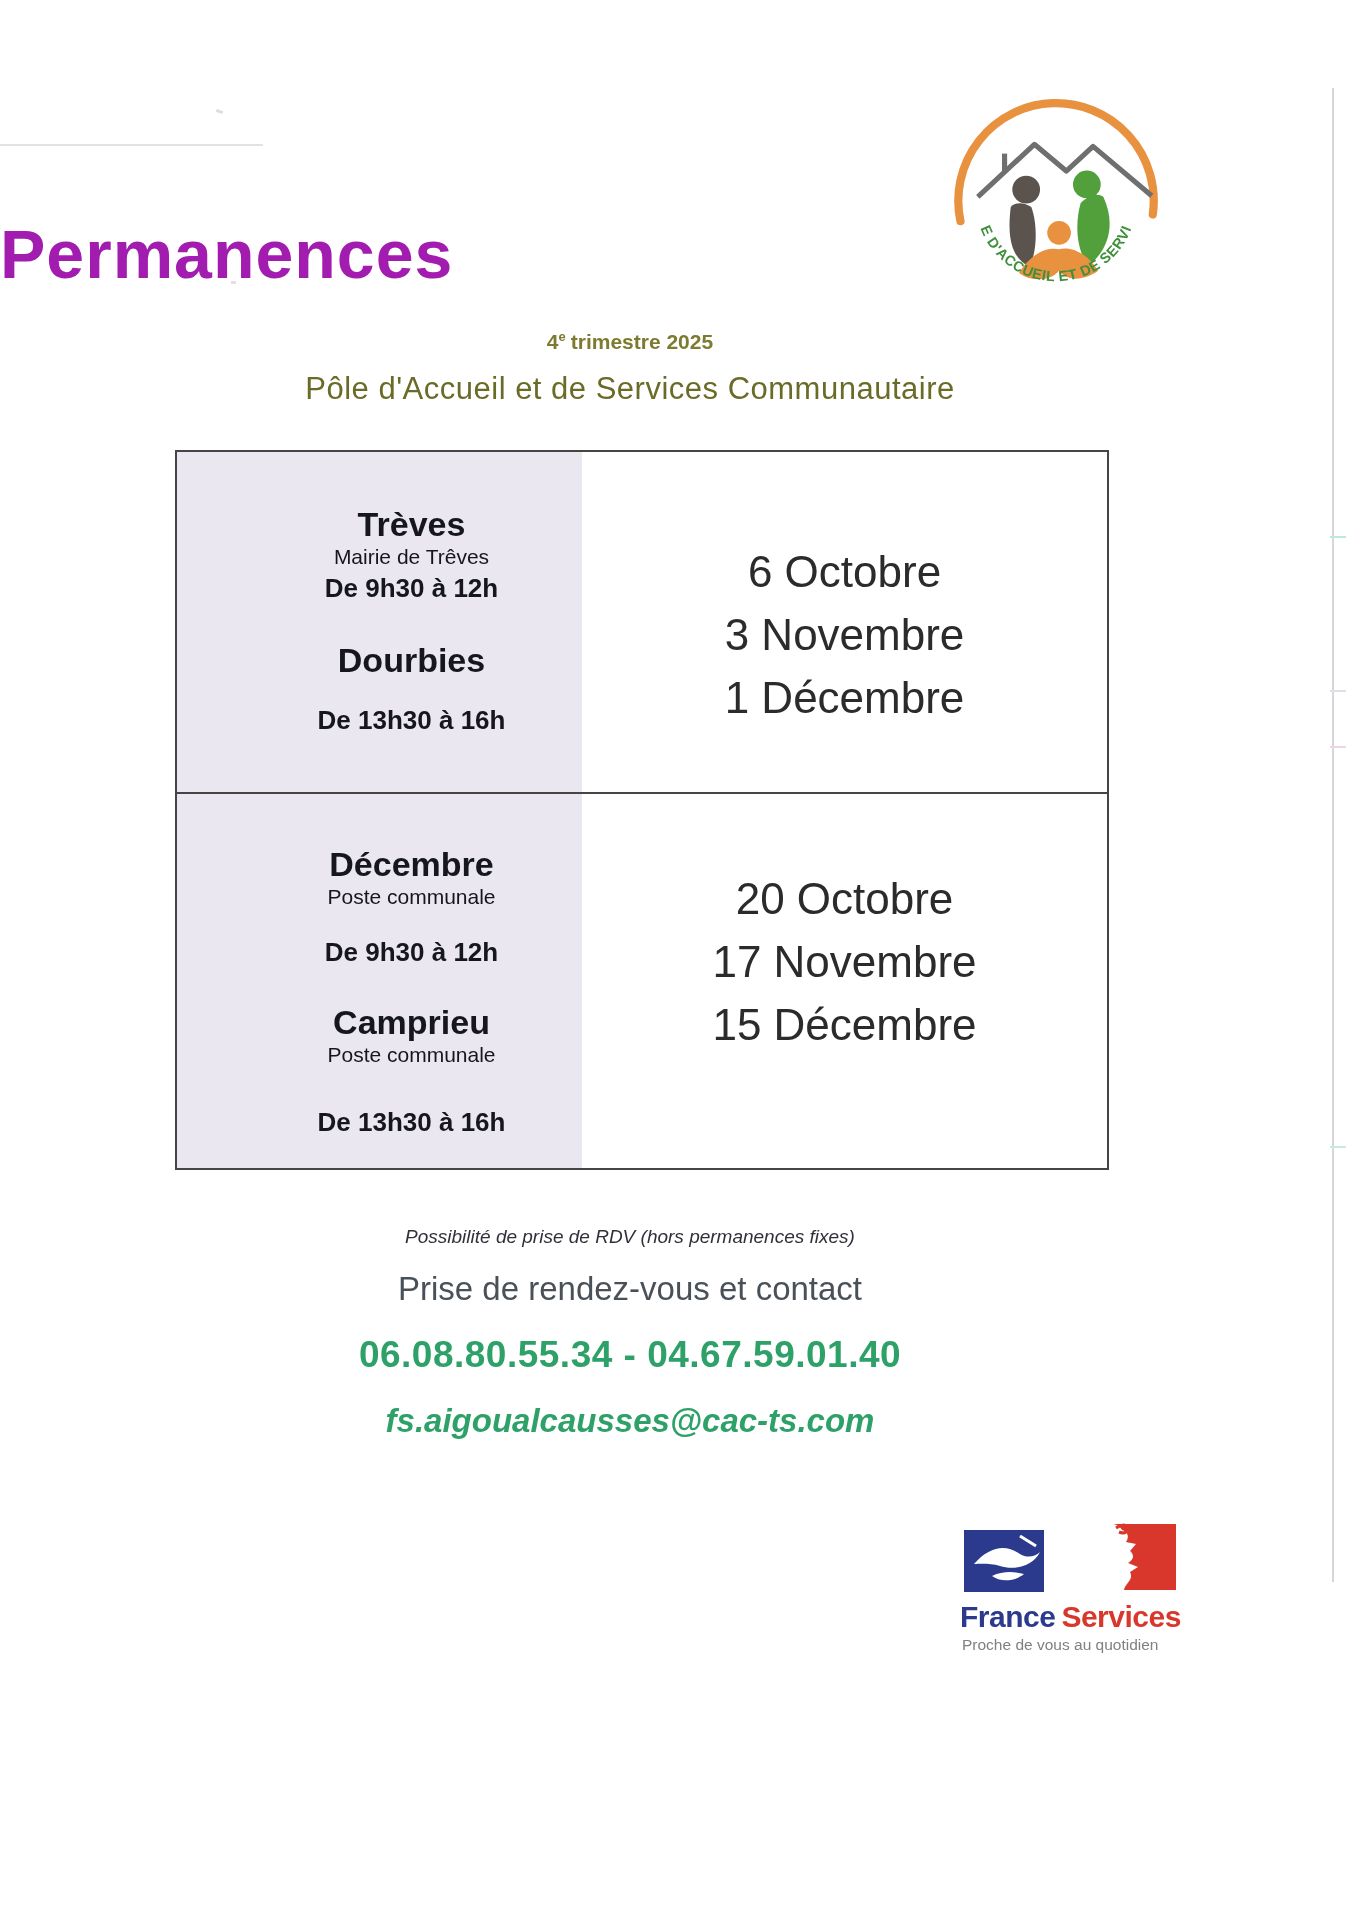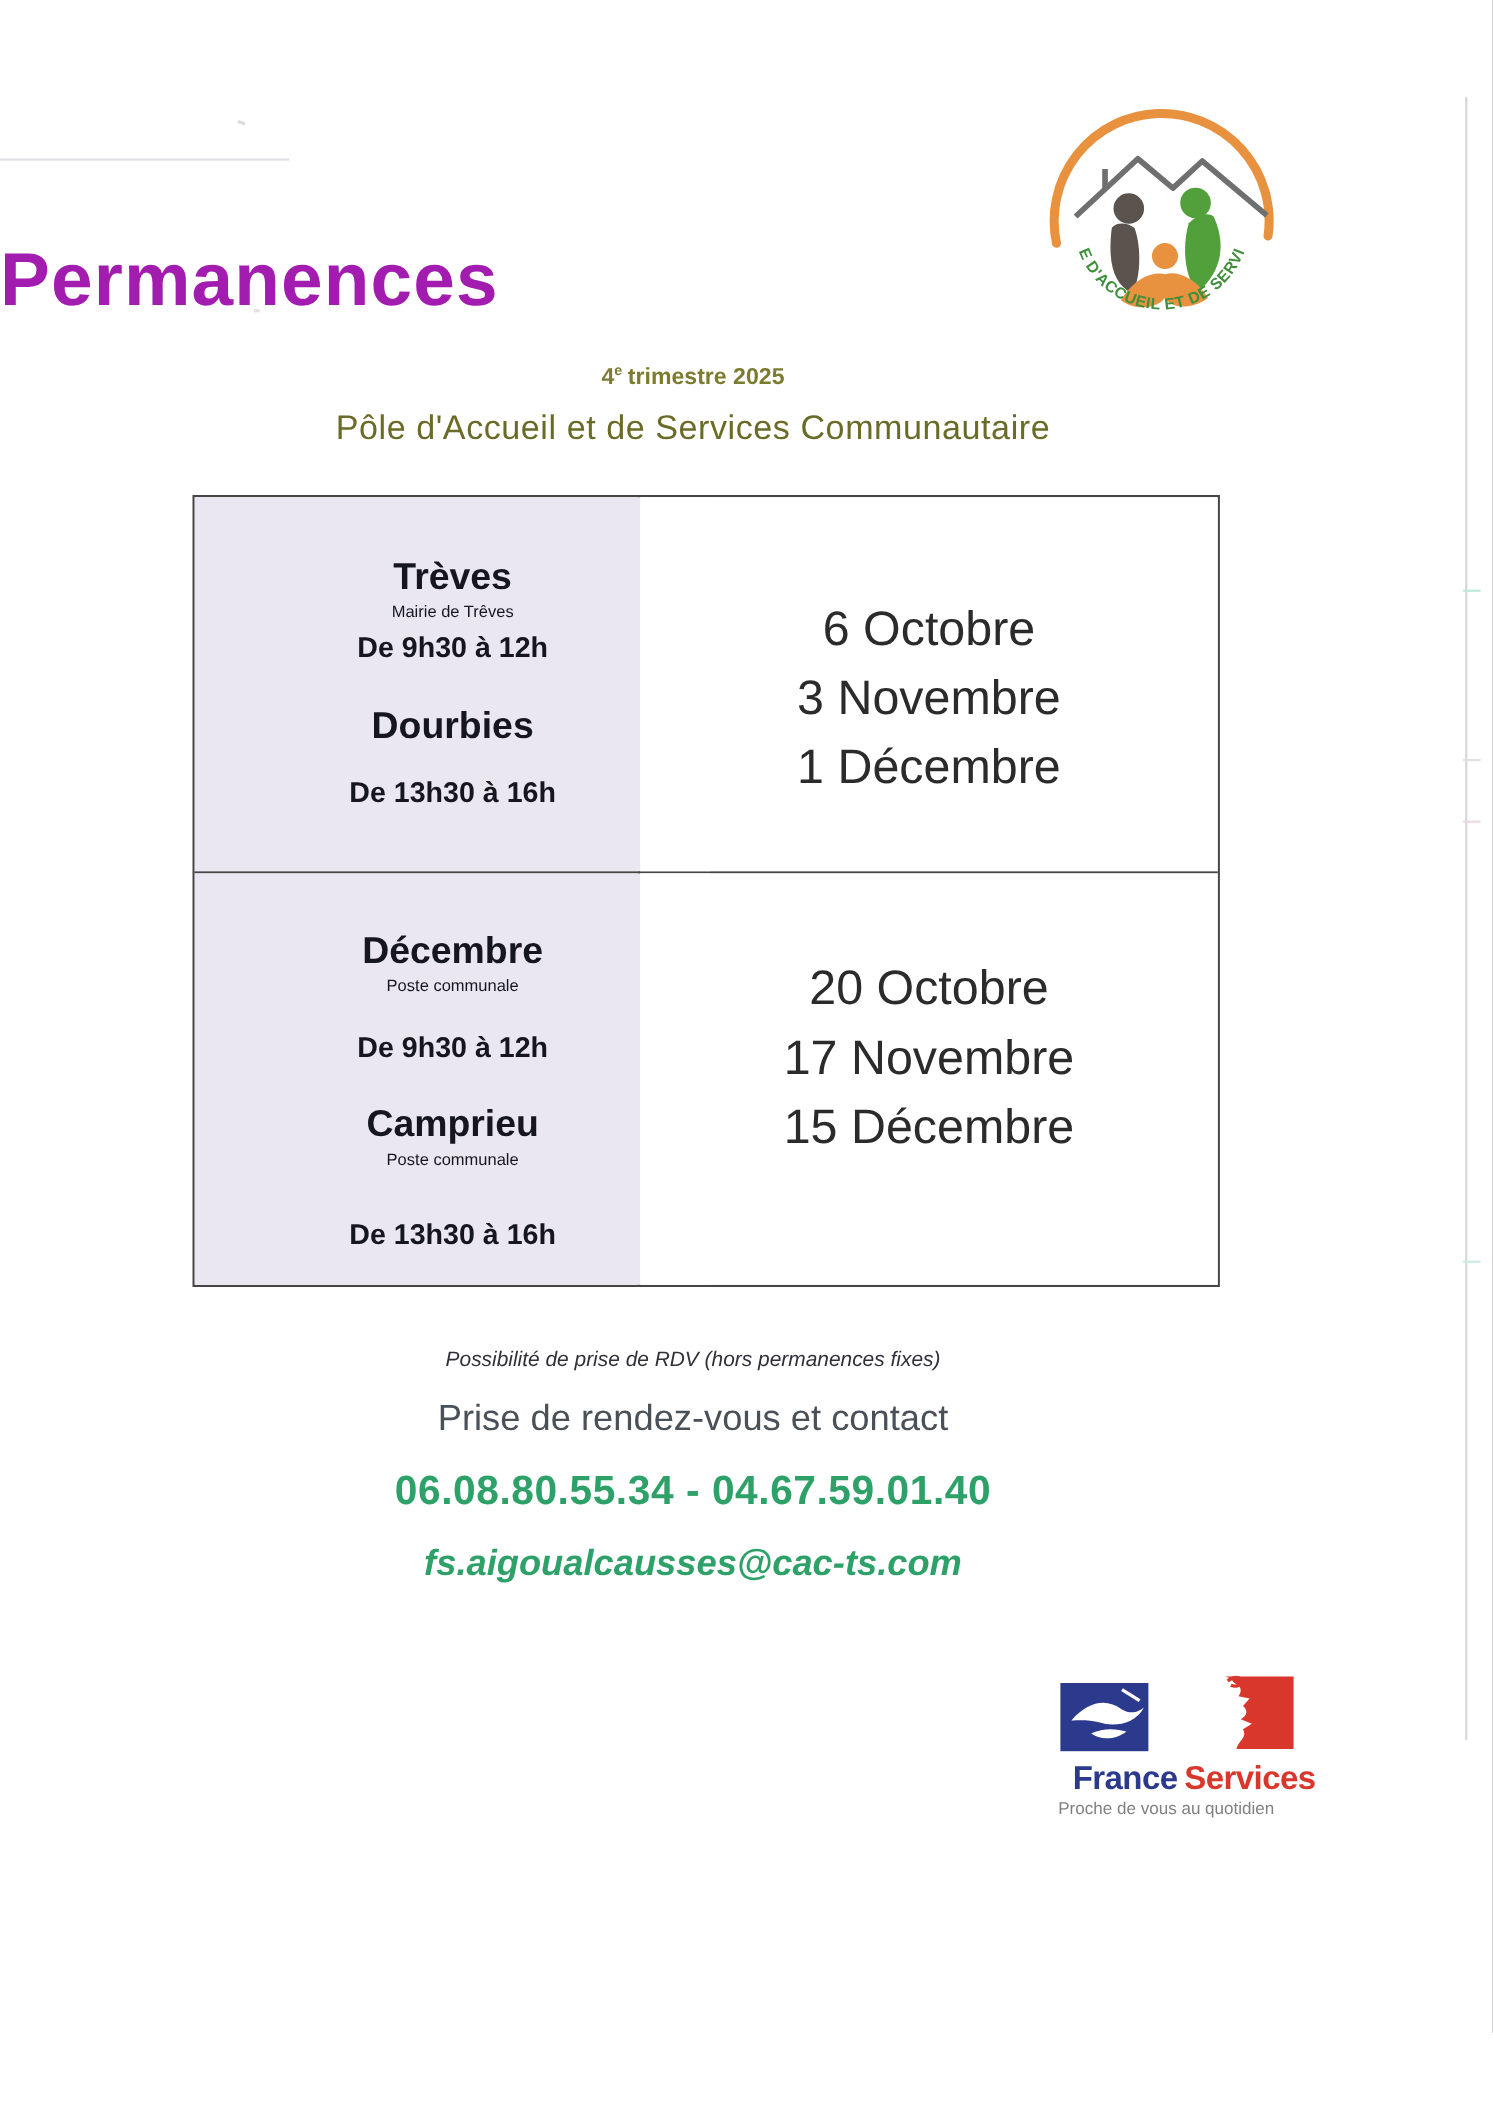--- a/index.html
+++ b/index.html
@@ -46,21 +46,21 @@
   }
   .sched .vdiv{position:absolute;left:403px;top:0;width:2px;height:716px;background:#454545;}
   .sched .hdiv{position:absolute;left:0;top:340px;width:930px;height:2px;background:#454545;}
   .cell{position:absolute;box-sizing:border-box;text-align:center;color:#16161e;}
   .cell-loc{left:0;width:469px;background:#eae7f1;}
   .cell-dates{left:405px;width:525px;background:#ffffff;display:flex;flex-direction:column;
     align-items:center;justify-content:center;}
   .r1{top:0;height:340px;}
   .r2{top:342px;height:374px;}
   .loc-name{font-size:34px;font-weight:bold;line-height:40px;}
-  .loc-place{font-size:15px;line-height:26px;}
+  .loc-place{font-size:21px;line-height:26px;}
   .loc-hours{font-size:26px;font-weight:bold;line-height:32px;}
   .mt2{margin-top:2px}.mt24{margin-top:24px}.mt26{margin-top:26px}
   .mt34{margin-top:34px}.mt36{margin-top:36px}.mt38{margin-top:38px}
   .mt50{margin-top:50px}.mt52{margin-top:52px}
   .date-line{font-size:44px;line-height:63px;color:#2b2b2b;}
   .pad-r1{padding-top:24px;}
   .pad-r2{padding-bottom:40px;}
 
   
   .note{
@@ -101,21 +101,21 @@
   .cac .cac-tagline{
     left:160px;top:136px;font-family:"DejaVu Serif",serif;font-style:italic;
     font-size:14px;color:#9a9a9a;
   }
 
   
   .fs{position:absolute;left:958px;top:1514px;width:240px;height:145px;}
   .fs-flag{position:absolute;left:4px;top:6px;}
   .fs-name{
     position:absolute;left:2px;top:86px;width:236px;
-    font-size:30px;font-weight:bold;letter-spacing:-0.5px;white-space:nowrap;text-align:right;
+    font-size:30px;font-weight:bold;letter-spacing:-0.5px;white-space:nowrap;
   }
   .fs-france{color:#2b3a8c;}
   .fs-services{color:#da372c;margin-left:6px;}
   .fs-tagline{
     position:absolute;left:4px;top:122px;font-size:15.5px;color:#808080;white-space:nowrap;
   }
 </style>
 </head>
 <body>
 

